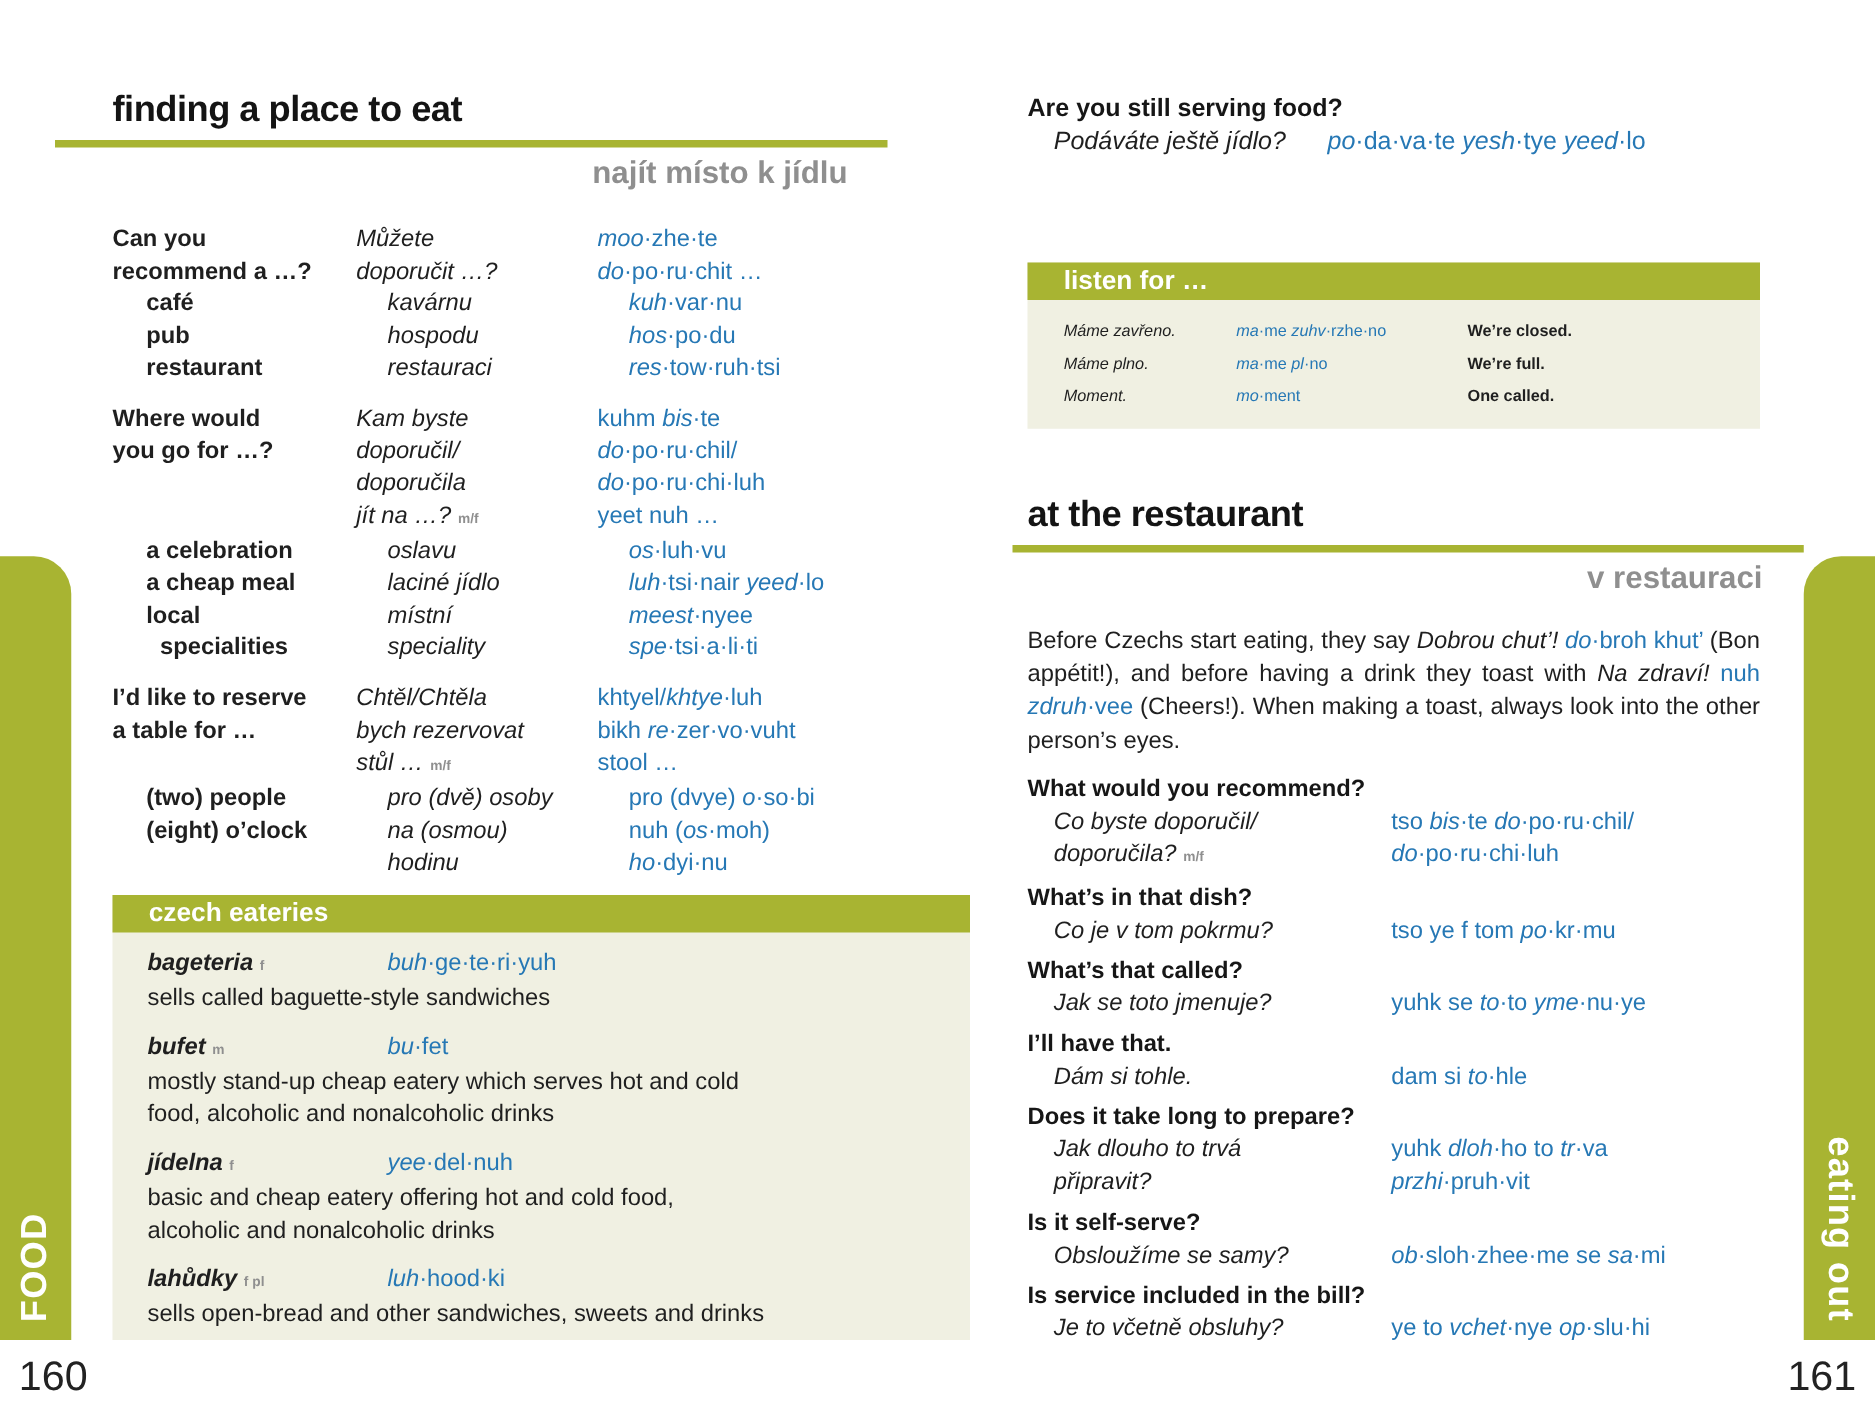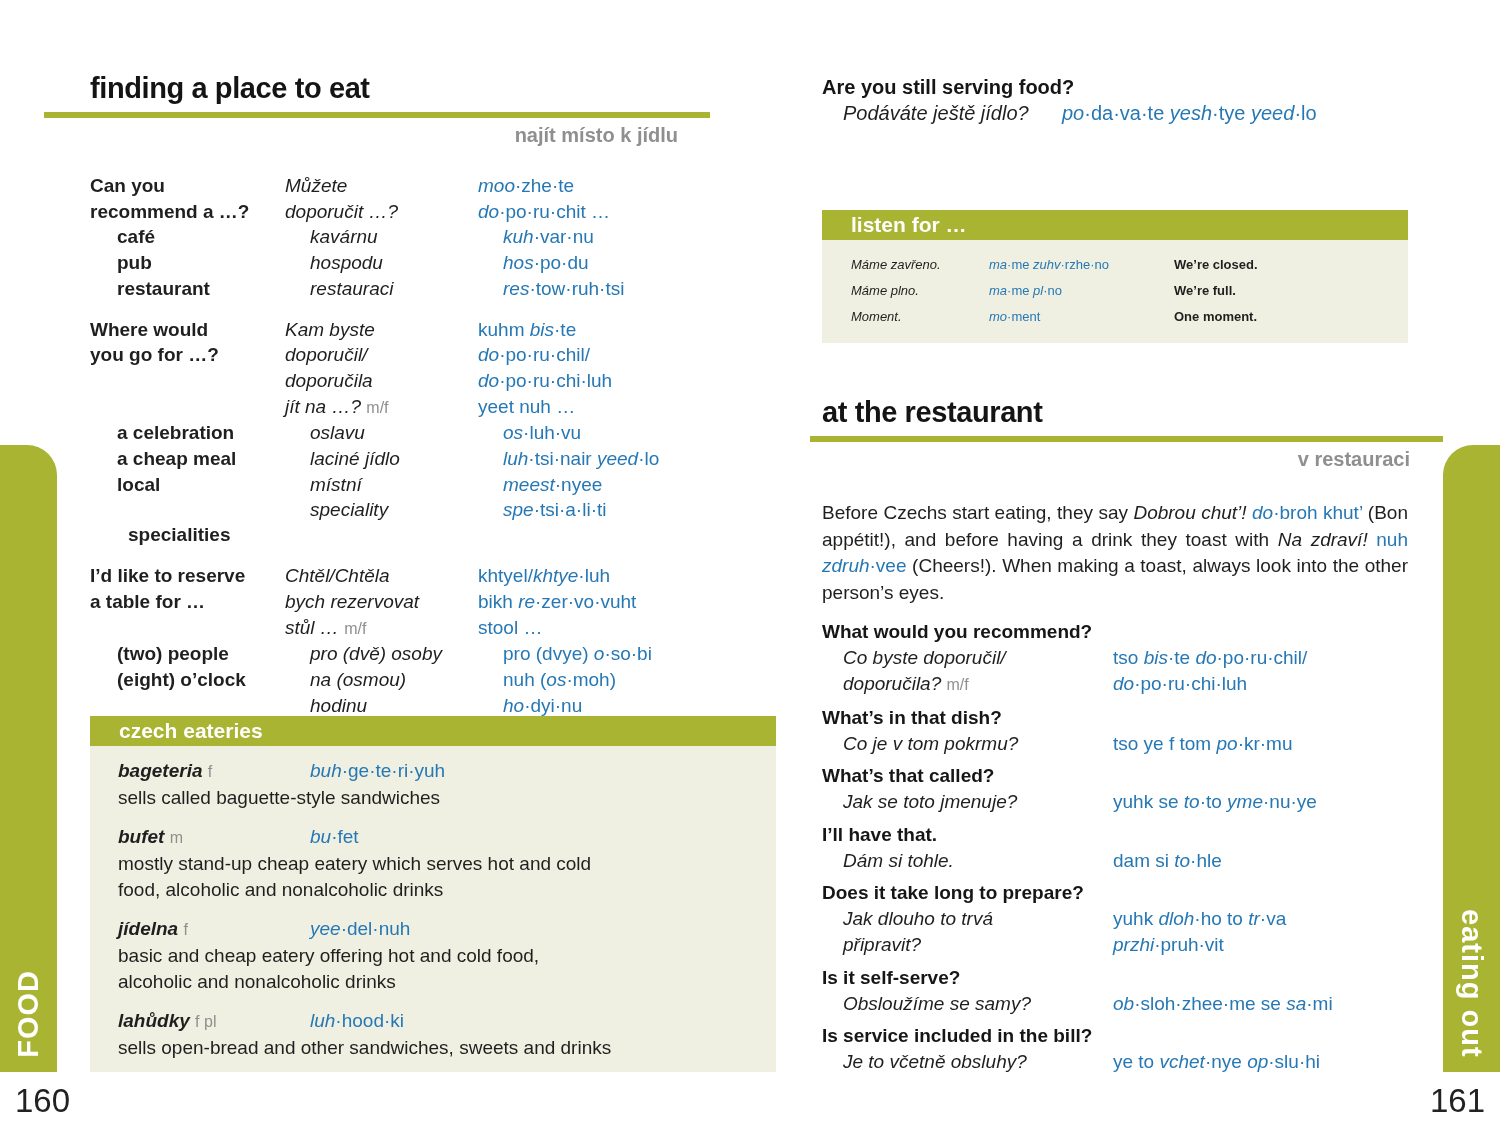--- a/index.html
+++ b/index.html
@@ -1,36 +1,36 @@
 <!DOCTYPE html>
 <html style="--green: #a8b432; --cream: #f0f0e2; --blue: #2678b5; --gray: #8f8f8f;"><head>
 <meta charset="utf-8">
 <style>
   html,body{margin:0;padding:0;background:#fff;}
   #page{position:relative;width:1500px;height:1129px;background:#ffffff;overflow:hidden;
         font-family:"Liberation Sans",sans-serif;color:#1f1f1f;}
   .blue{color:var(--blue);}
   em{font-style:italic;}
-  .note{font-style:normal;font-weight:400;color:var(--gray);font-size:16px;}
+  .note{font-style:normal;font-weight:700;color:var(--gray);font-size:11px;}
 
   
   .sec-title{font-size:29px;font-weight:700;letter-spacing:-0.4px;color:#141414;}
   .rule{height:6px;background:var(--green);margin-top:7px;}
-  .sec-sub{font-size:20px;font-weight:700;color:var(--gray);margin-top:6px;text-align:right;}
+  .sec-sub{font-size:25px;font-weight:700;color:var(--gray);margin-top:6px;text-align:right;}
 
   
   .lcol{position:absolute;left:44px;top:72px;width:666px;}
   .lcol .sec-title{margin-left:46px;}
   .lcol .sec-sub{padding-right:32px;}
   .lrows{margin:26px 0 0 46px;font-size:19px;line-height:25.7px;}
   .prow{display:grid;grid-template-columns:195px 193px 232px;}
   .prow.gap{margin-top:15px;}
   .prow .en{font-weight:700;}
   .prow.ind1 .en{padding-left:27px;}
-  .prow.ind2 .en{padding-left:38px;margin-top:25px;}
+  .prow.ind2 .en{padding-left:38px;}
   .prow.ind1 .cz,.prow.ind1 .pr,.prow.ind2 .cz,.prow.ind2 .pr{padding-left:25px;}
   .cz{font-style:italic;}
   .pr{color:var(--blue);}
 
   
   .boxhead{height:30px;background:var(--green);color:#fff;font-weight:700;font-size:21px;
            line-height:30px;padding-left:29px;}
   .ebox{position:absolute;left:90px;top:716px;width:686px;height:356px;background:var(--cream);}
   .ebody{padding:12px 28px 0;font-size:19px;}
   .entry{margin-bottom:13px;}
@@ -270,21 +270,21 @@
 
         <div class="lsrow">
           <div class="cz">Máme plno.</div>
           <div class="pr"><em>ma</em>·me <em>pl</em>·no</div>
           <div class="en">We’re full.</div>
         </div>
 
         <div class="lsrow">
           <div class="cz">Moment.</div>
           <div class="pr"><em>mo</em>·ment</div>
-          <div class="en">One moment.</div>
+          <div class="en">One called.</div>
         </div>
 
     </div>
   </div>
 
   <div class="rsec">
     <div class="sec-title">at the restaurant</div>
     <div class="rule"></div>
     <div class="sec-sub">v restauraci</div>
   </div>

